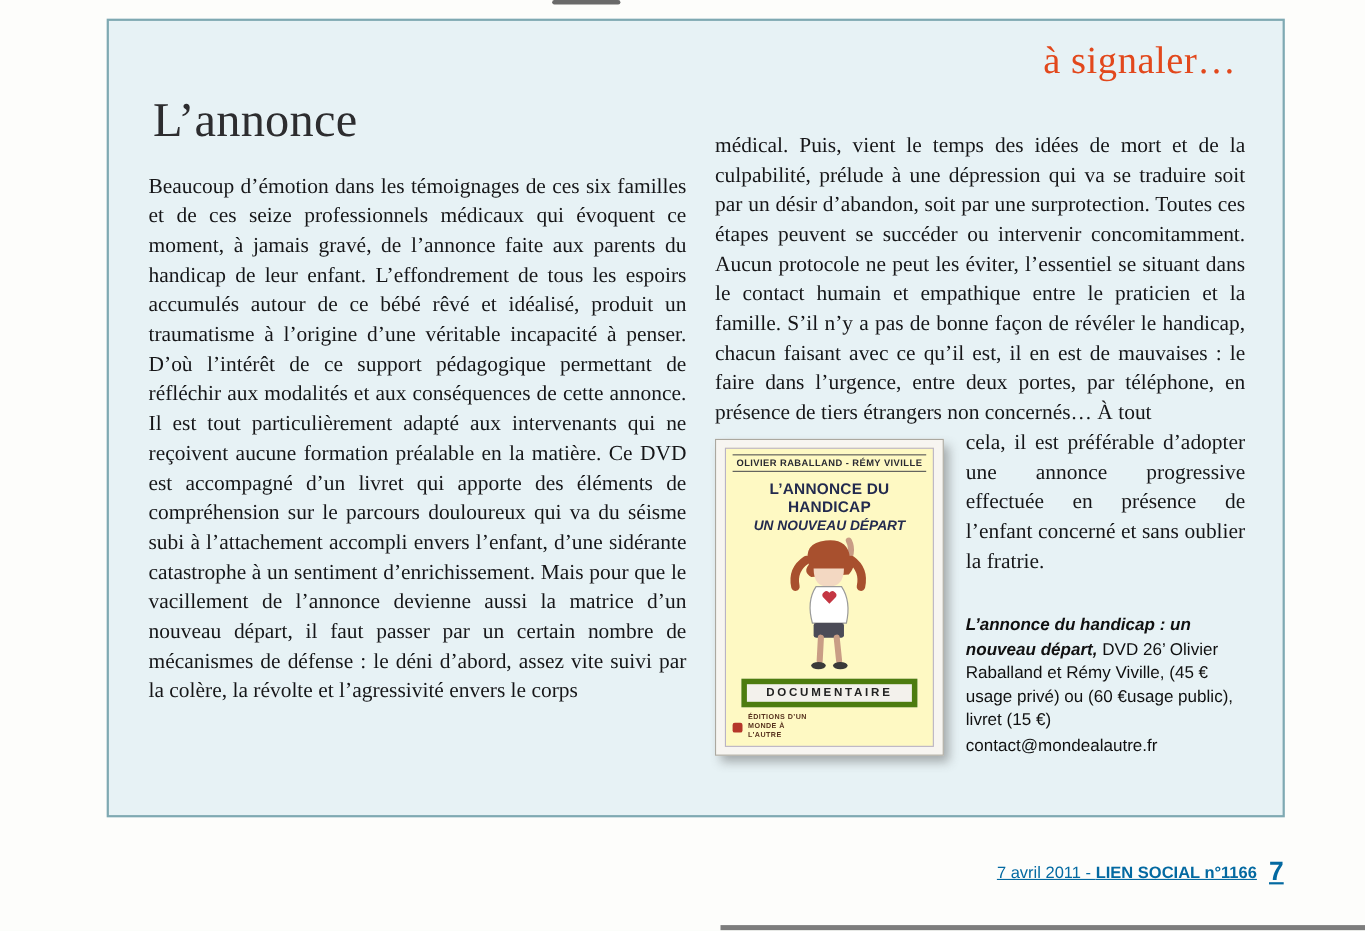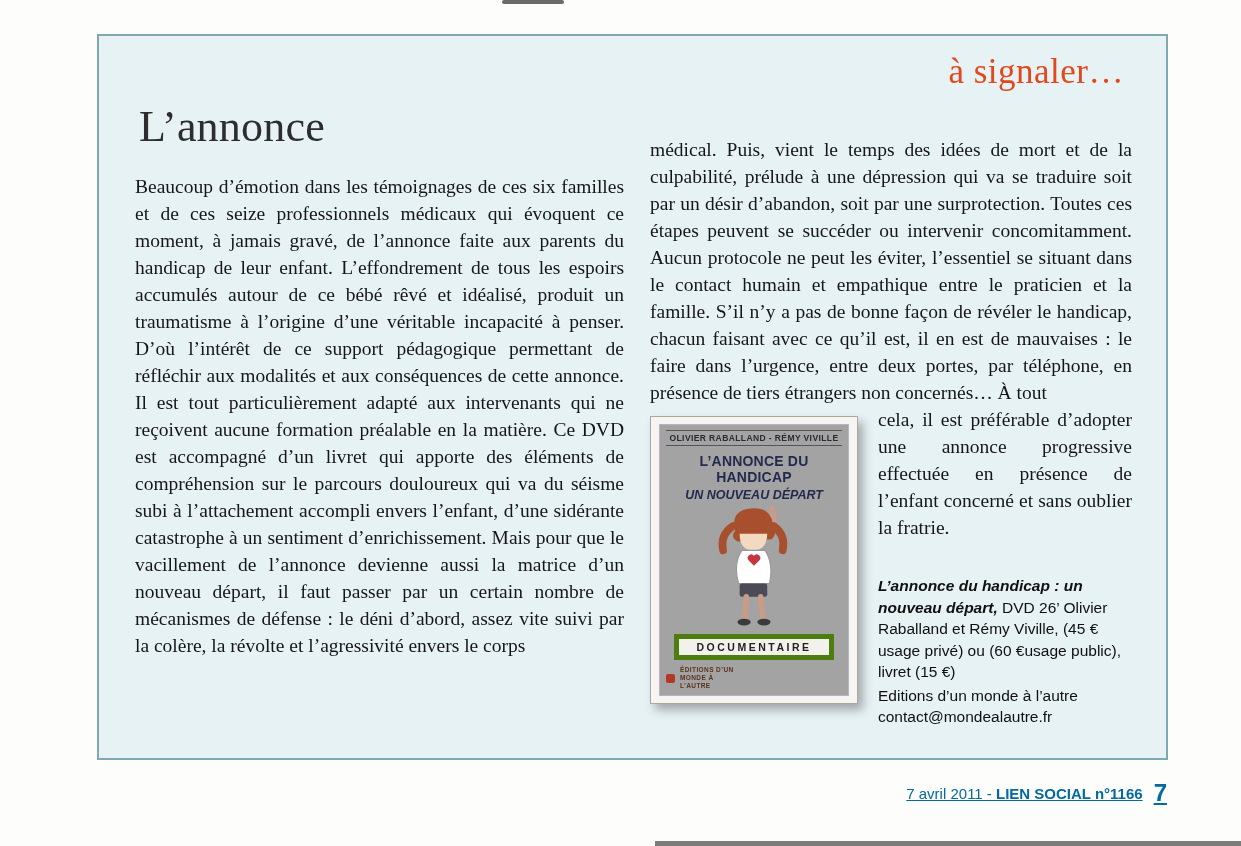--- a/index.html
+++ b/index.html
@@ -23,21 +23,21 @@
     background: #6a6a6a; border-radius: 2px;
   }
   .artifact-bottom {
     position: absolute; left: 655px; top: 841px; width: 586px; height: 5px;
     background: #7d7d7d;
   }
 
   
   .article-box {
     position: absolute;
-    left: 97px; top: 34px;
+    left: 97px; top: 17px;
     width: 1071px; height: 726px;
     background: #e7f2f5;
     border: 2px solid #7fa9b2;
     box-sizing: border-box;
   }
 
   .section-label {
     position: absolute;
     top: 16px; right: 42px;
     font-size: 35px;
@@ -89,21 +89,21 @@
     flex-direction: column;
     font-family: "Liberation Sans", sans-serif;
   }
   .dvd-inner {
     flex: 1;
     border: 1px solid #b9b2c6;
     display: flex;
     flex-direction: column;
     align-items: stretch;
     padding: 5px 6px;
-    background: #a3a3a3;
+    background: #fef9c3;
   }
   .dvd-authors {
     font-size: 8.5px;
     font-weight: bold;
     text-align: center;
     letter-spacing: 0.4px;
     color: #2a2a33;
     border-top: 1px solid #555;
     border-bottom: 1px solid #555;
     padding: 2px 0;
@@ -247,21 +247,20 @@
           </div>
         </div>
       </div>
 
       <p class="body-text">cela, il est préférable d’adopter une annonce progressive effectuée en présence de l’enfant concerné et sans oublier la fratrie.</p>
 
       <div class="caption-block">
         <p class="caption-text">
           <span class="caption-title">L’annonce du handicap : un nouveau départ,</span><span> DVD 26’ Olivier Raballand et Rémy Viville, (45 € usage privé) ou (60 €usage public), livret (15 €)</span>
         </p>
-        <div class="caption-line">Editions d’un monde à l’autre</div>
         <div class="caption-line">contact@mondealautre.fr</div>
       </div>
 
       <div class="clearfix"></div>
     </div>
 
   </div>
 
   <div class="footer">
     <span class="footer-date">7 avril 2011 - </span>

